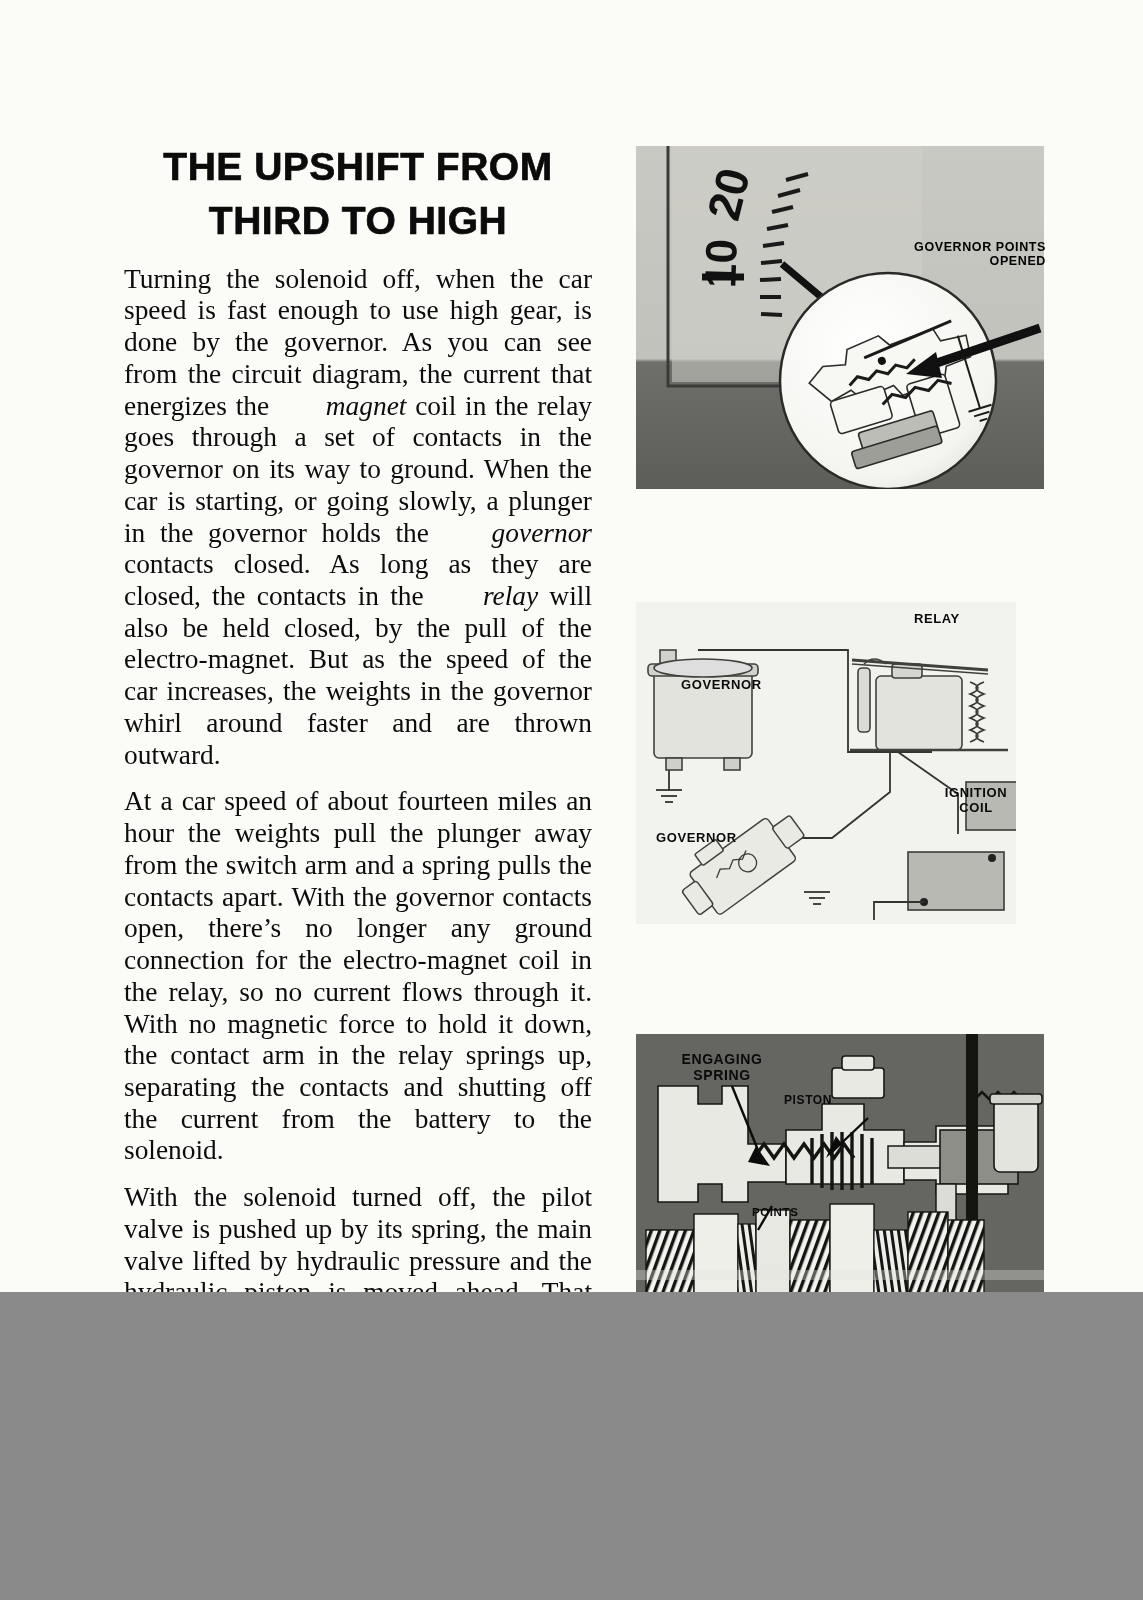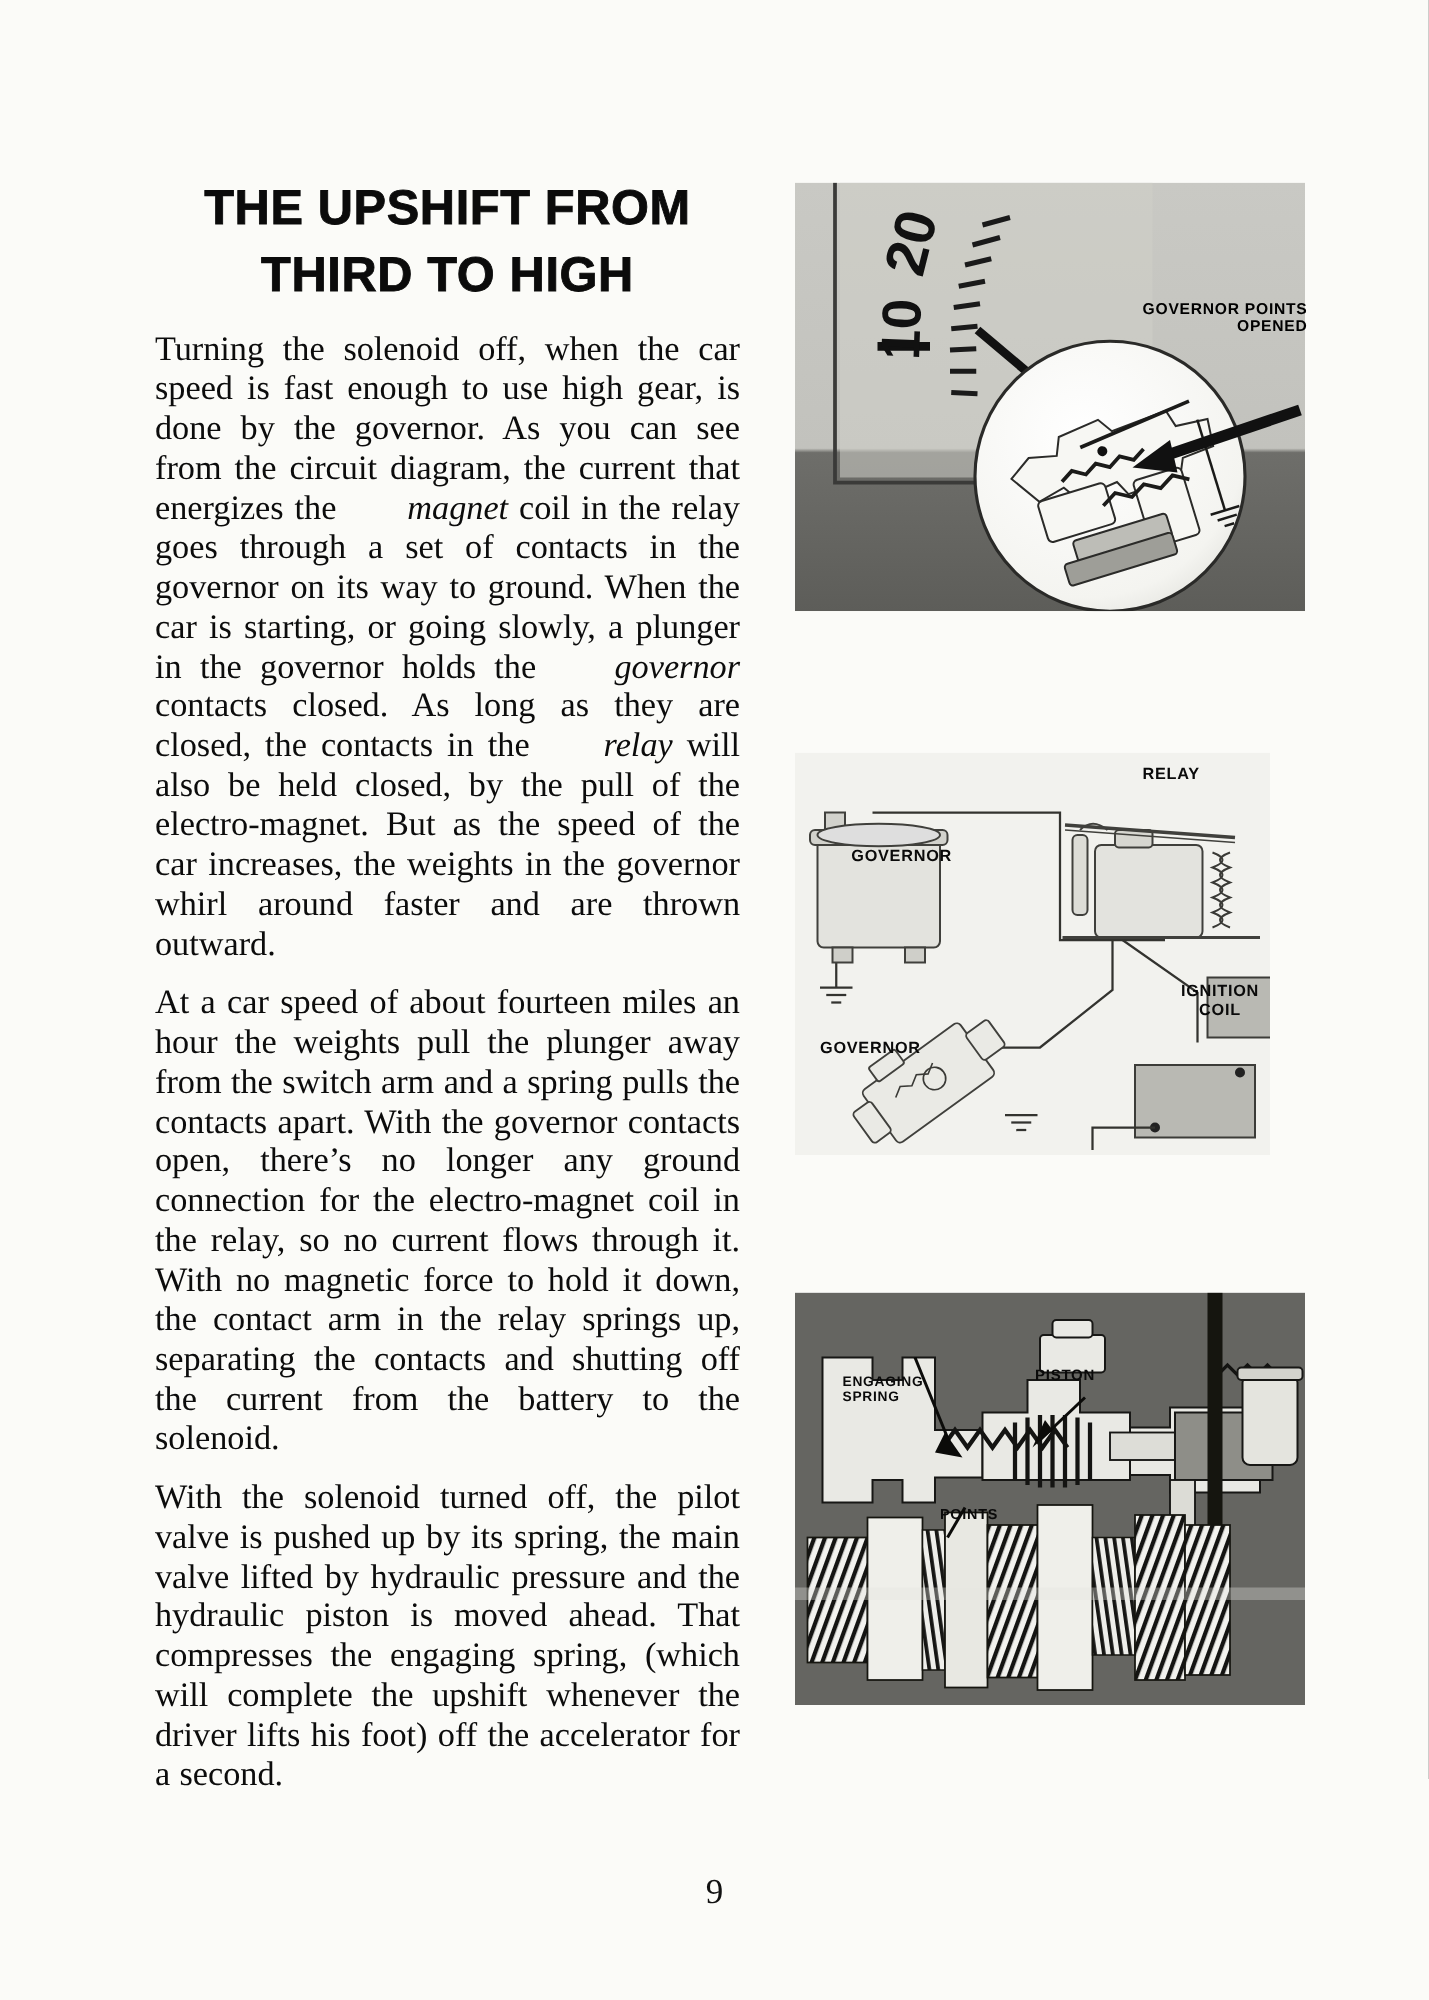--- a/index.html
+++ b/index.html
@@ -6,21 +6,21 @@
     margin: 0;
     padding: 0;
     background: #8a8a8a;
   }
   body {
     font-family: "Liberation Serif", serif;
   }
   .page {
     position: relative;
     width: 1143px;
-    height: 1600px;
+    height: 1292px;
     background: #fbfbf8;
     overflow: hidden;
     margin: 0 auto;
   }
 
   
   .text-col {
     position: absolute;
     left: 124px;
     top: 140px;
@@ -90,22 +90,22 @@
   #lbl-governor-points {
     left: 896px; top: 240px; width: 150px;
     font-size: 12.5px; text-align: right;
   }
   
   #lbl-solenoid { left: 681px; top: 678px; font-size: 13px; }
   #lbl-relay    { left: 914px; top: 612px; font-size: 13px; }
   #lbl-governor { left: 656px; top: 831px; font-size: 13px; }
   #lbl-ignition { left: 934px; top: 786px; font-size: 13px; text-align: center; width: 84px; }
   
-  #lbl-engaging { left: 674px; top: 1052px; font-size: 11px; text-align: left; width: 96px; margin-top: 48px; }
-  #lbl-piston   { left: 828px; top: 1094px; font-size: 12px; }
+  #lbl-engaging { left: 674px; top: 1052px; font-size: 14px; text-align: center; width: 96px; }
+  #lbl-piston   { left: 784px; top: 1094px; font-size: 12px; }
   #lbl-sleeve   { left: 752px; top: 1206px; font-size: 11.5px; }
 </style>
 </head>
 <body>
 
 <div class="page">
 
   <div class="text-col">
 
     <h1 class="headline">

